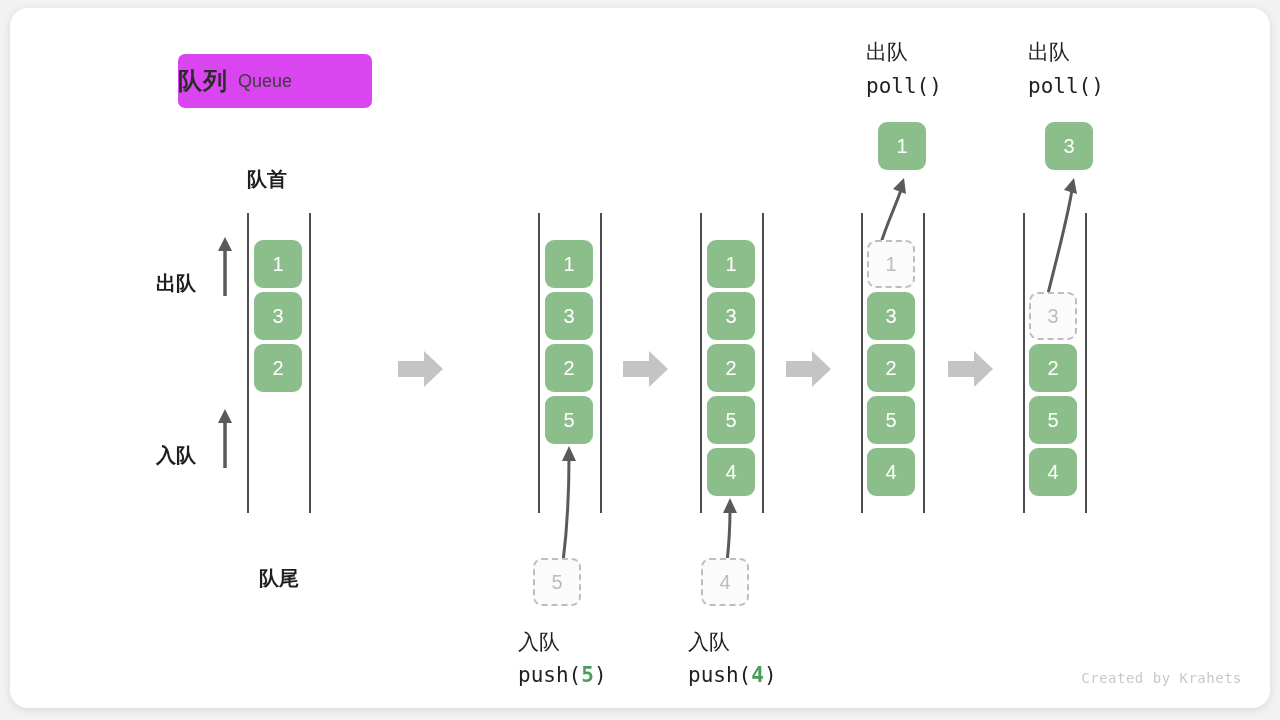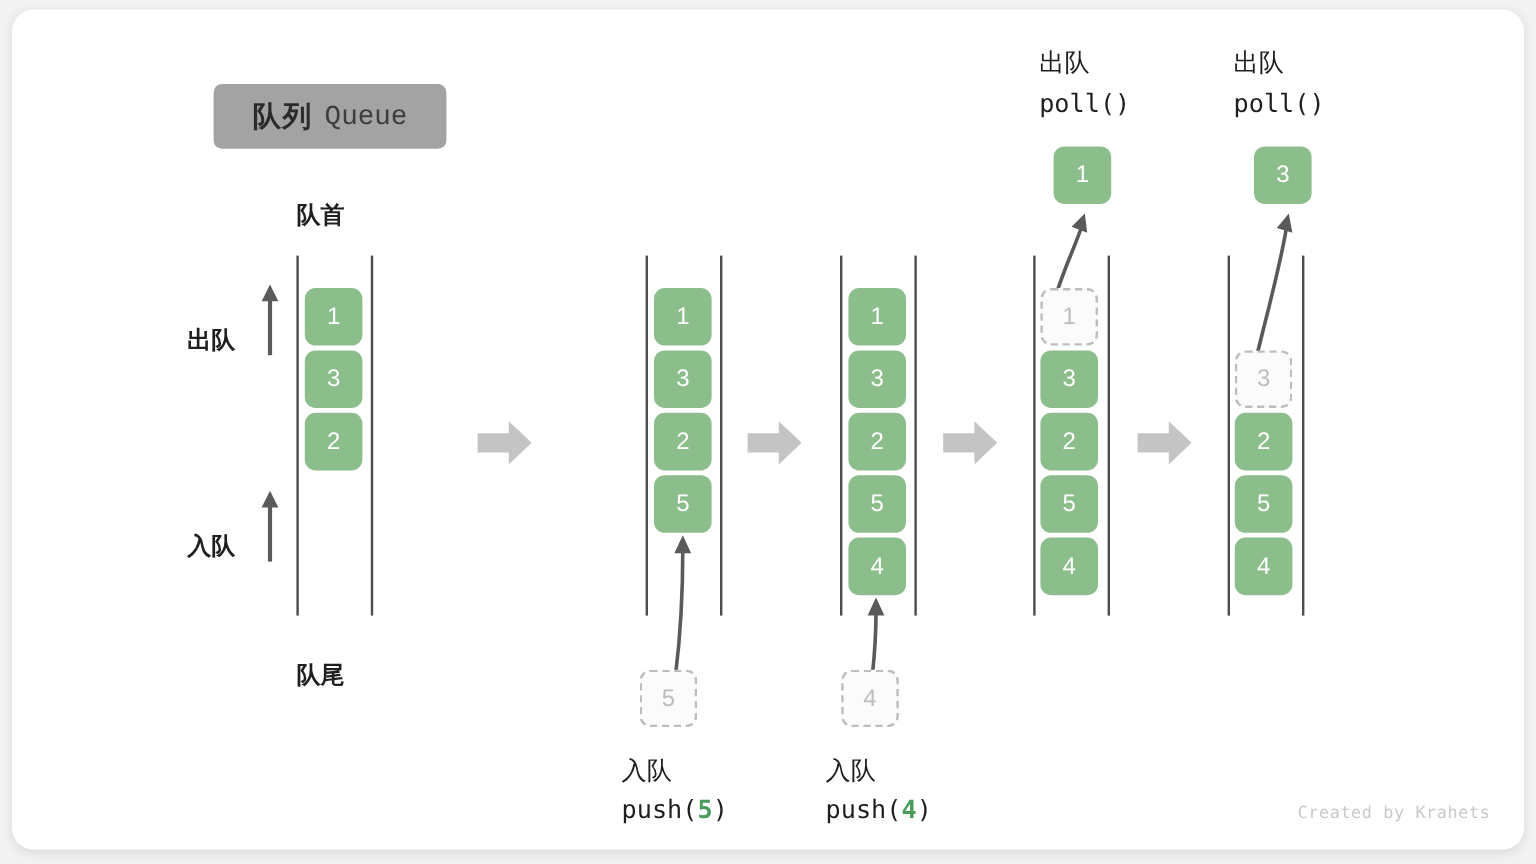--- a/index.html
+++ b/index.html
@@ -23,37 +23,35 @@
     border-radius: 18px;
     box-shadow: 0 2px 10px rgba(0,0,0,0.10);
     overflow: hidden;
   }
   .abs { position: absolute; }
 
   
   #title-chip {
     left: 168px; top: 46px;
     width: 194px; height: 54px;
-    background: #a3a3a3;
+    background: #d946ef;
     border-radius: 7px;
     display: flex;
     align-items: center;
-    justify-content: center;
     gap: 10px;
-    margin-top: 16px;
   }
   #title-chip .cn {
     font-size: 24px;
     font-weight: bold;
     color: #2b2b2b;
     letter-spacing: 1px;
   }
   #title-chip .en {
-    font-family: Liberation Mono, monospace;
-    font-size: 23px;
+    font-family: Liberation Sans, sans-serif;
+    font-size: 18px;
     color: #3d3d3d;
   }
 
   
   .lbl-cn {
     font-size: 20px;
     font-weight: bold;
     color: #1f1f1f;
     white-space: nowrap;
   }
@@ -114,21 +112,21 @@
 
 <div id="card">
 
   <div id="title-chip" class="abs">
     <span class="cn">队列</span>
     <span class="en">Queue</span>
   </div>
 
   <div class="abs lbl-cn" style="left:237px; top:158px; width:64px; text-align:left;">队首</div>
 
-  <div class="abs lbl-cn" style="left:237px; top:541px; width:64px; text-align:left;">队尾</div>
+  <div class="abs lbl-cn" style="left:237px; top:557px; width:64px; text-align:center;">队尾</div>
 
   <div class="abs rail" style="left:237px; top:205px; height:300px;"></div>
   <div class="abs rail" style="left:299px; top:205px; height:300px;"></div>
 
   <div class="abs lbl-cn" style="left:146px; top:262px;">出队</div>
   <div class="abs" style="left:203px; top:228px;">
     <svg width="24" height="62" viewBox="0 0 24 62">
       <line x1="12" y1="60" x2="12" y2="12" stroke="#5a5a5a" stroke-width="3.5"></line>
       <polygon points="12,1 5,15 19,15" fill="#5a5a5a"></polygon>
     </svg>

